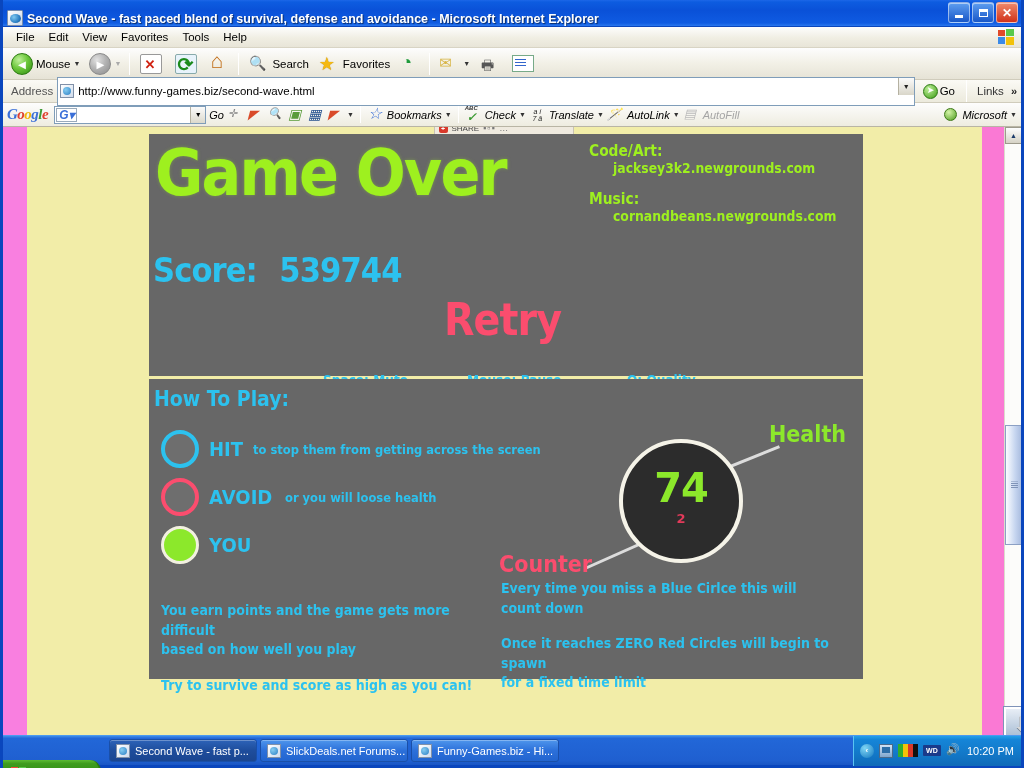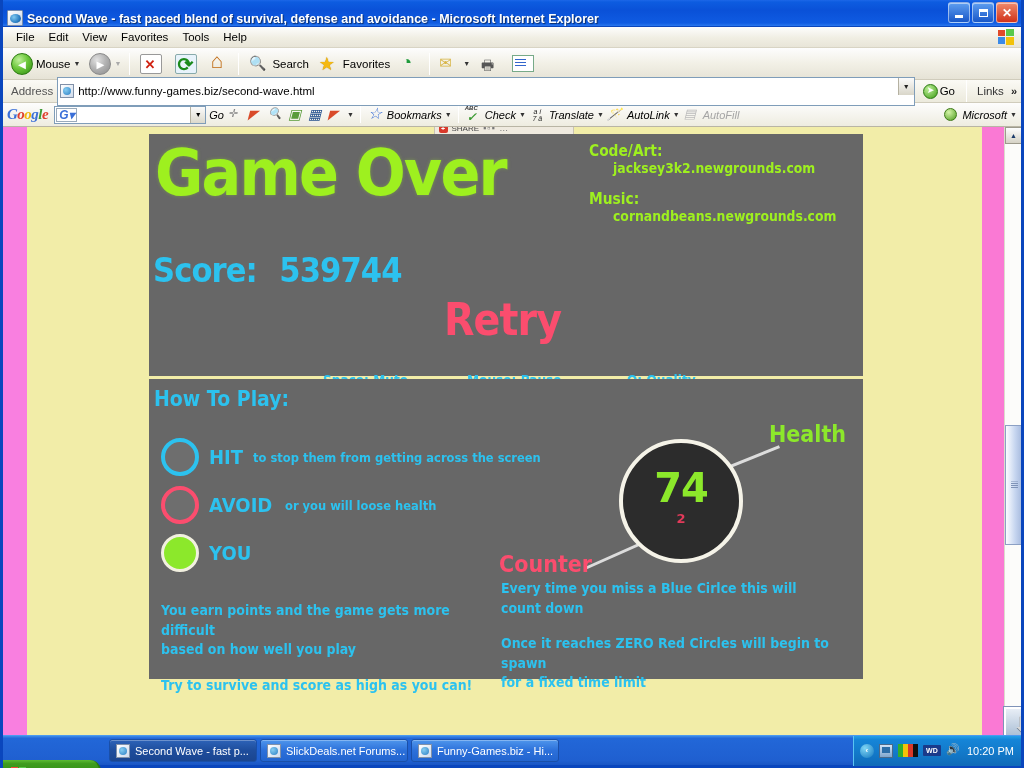--- a/index.html
+++ b/index.html
@@ -235,21 +235,21 @@
   .key { font-size:13.5px; font-weight:bold; color:#2cc2ef; font-family:"DejaVu Sans",sans-serif;
          transform:scaleX(.9); transform-origin:left center; position:absolute; }
   .k1 { left:174px; } .k2 { left:318px; } .k3 { left:478px; }
 
   
   .help-h {
     position:absolute; left:5px; top:8px;
     font-size:21px; font-weight:bold; color:#2cc2ef; font-family:"DejaVu Sans",sans-serif;
     transform:scaleX(.9); transform-origin:left center;
   }
-  .legend { position:absolute; left:12px; top:54px; }
+  .legend { position:absolute; left:12px; top:46px; }
   .lrow { display:flex; align-items:center; height:48px; }
   .bubble { width:38px;height:38px;border-radius:50%; flex:0 0 38px; margin-right:10px; }
   .b-hit { border:4px solid #2cc2ef; background:#6e6e6e; }
   .b-avoid { border:4px solid #fb4d6e; background:#6e6e6e; }
   .b-you { border:3px solid #f2f0e0; background:#8ce82b; }
   .lbl-big { font-size:20px; font-weight:bold; color:#2cc2ef; font-family:"DejaVu Sans",sans-serif;
              transform:scaleX(.9); transform-origin:left center; margin-right:6px; }
   .lbl-sm { font-size:12.5px; font-weight:bold; color:#2cc2ef; font-family:"DejaVu Sans",sans-serif;
             transform:scaleX(.92); transform-origin:left center; }
 

